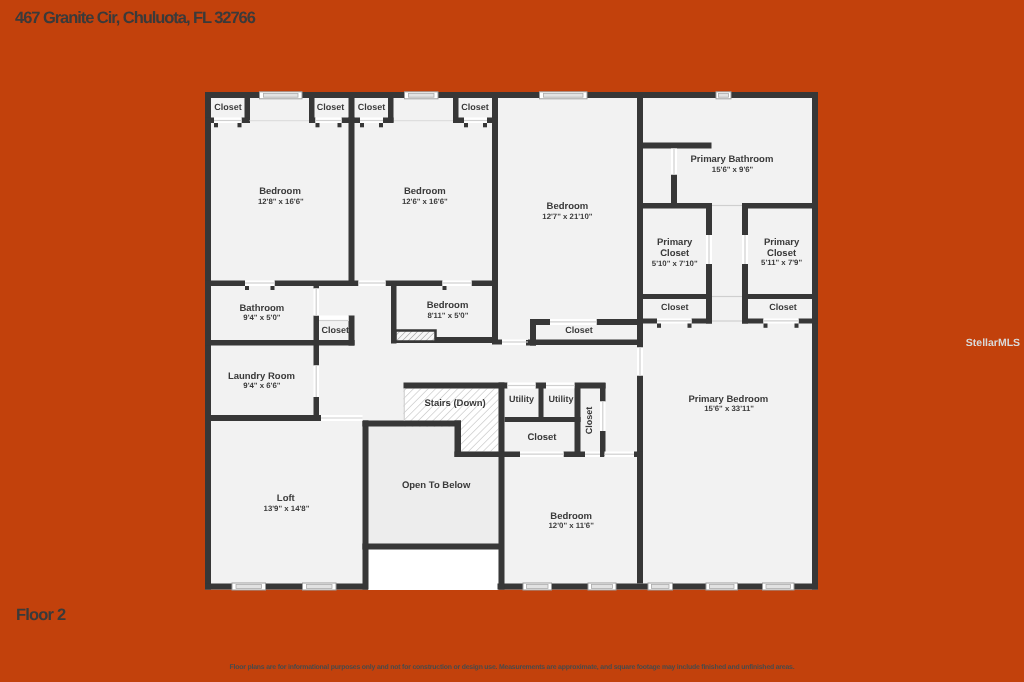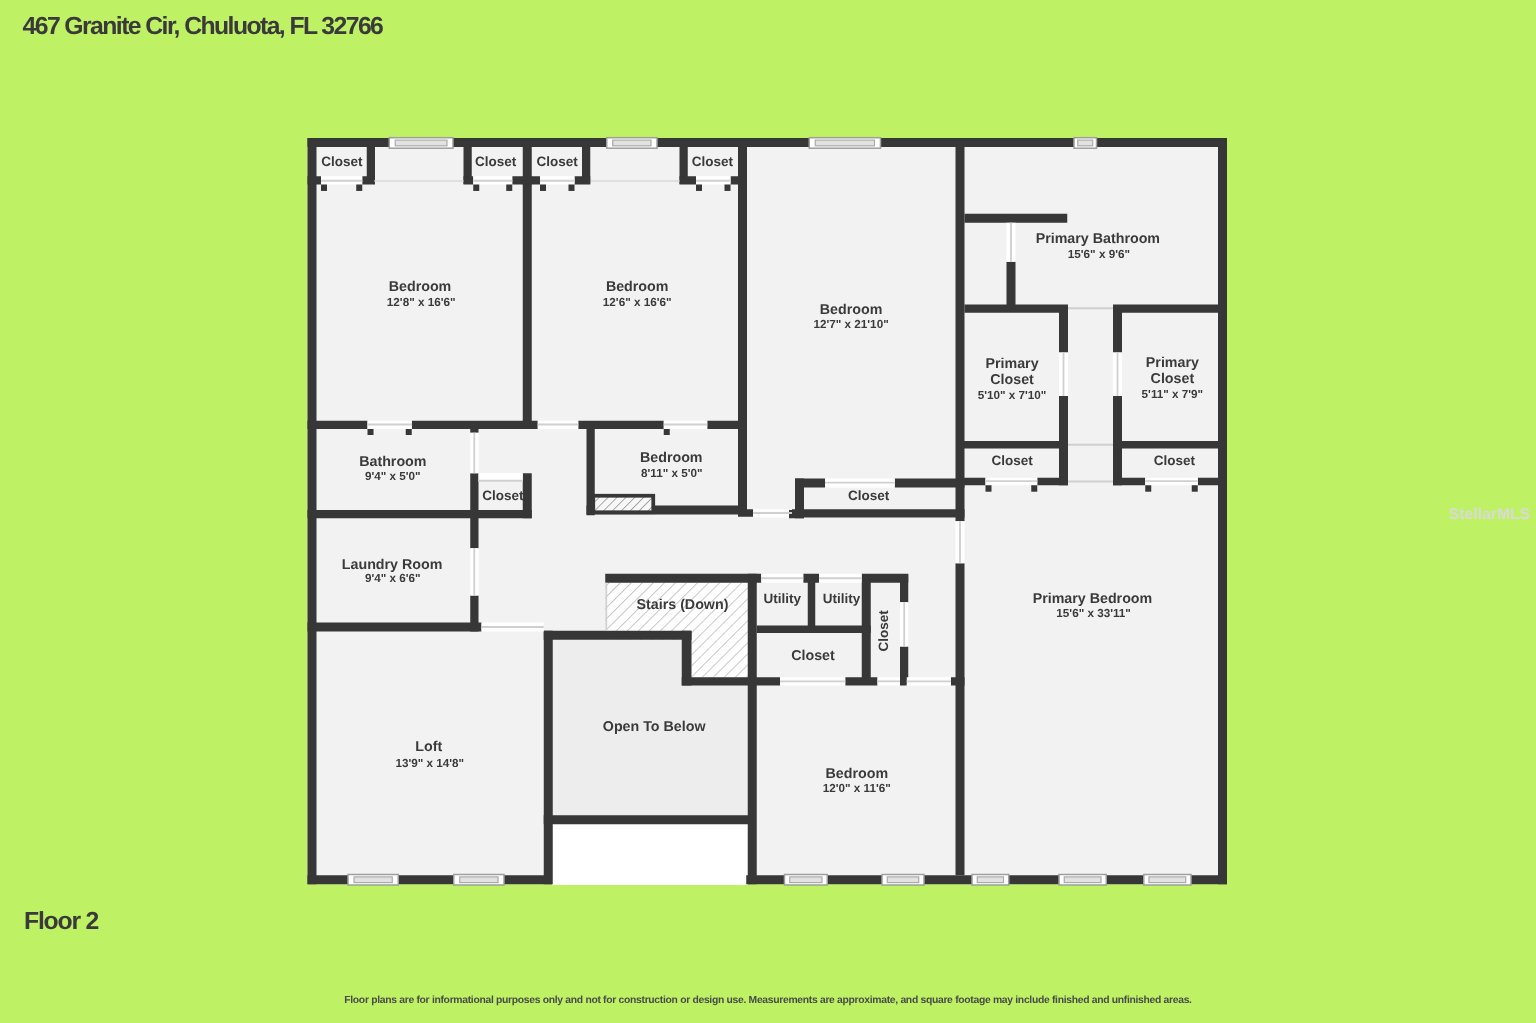--- a/index.html
+++ b/index.html
@@ -1,17 +1,17 @@
 <!DOCTYPE html>
 <html><head>
 <meta charset="utf-8">
 <style>
 html,body{margin:0;padding:0;background:#fff;}
 *{font-family:"Liberation Sans",sans-serif;}
-.wrap{position:relative;width:1024px;height:682px;background:#bef264;overflow:hidden;}
+.wrap{position:relative;width:1024px;height:682px;background:#c2410c;overflow:hidden;}
 svg text{fill:#3a3a3a;font-weight:bold;-webkit-font-smoothing:antialiased;text-rendering:geometricPrecision;}
 </style>
 </head>
 <body>
 <div class="wrap">
 <svg width="1024" height="682" viewBox="0 0 1024 682">
 <defs>
 <pattern id="hatch" width="5.2" height="5.2" patternTransform="rotate(45)" patternUnits="userSpaceOnUse">
   <rect width="5.2" height="5.2" fill="#ffffff"></rect>
   <line x1="0" y1="0" x2="0" y2="5.2" stroke="#bdbdbd" stroke-width="1.1"></line>

